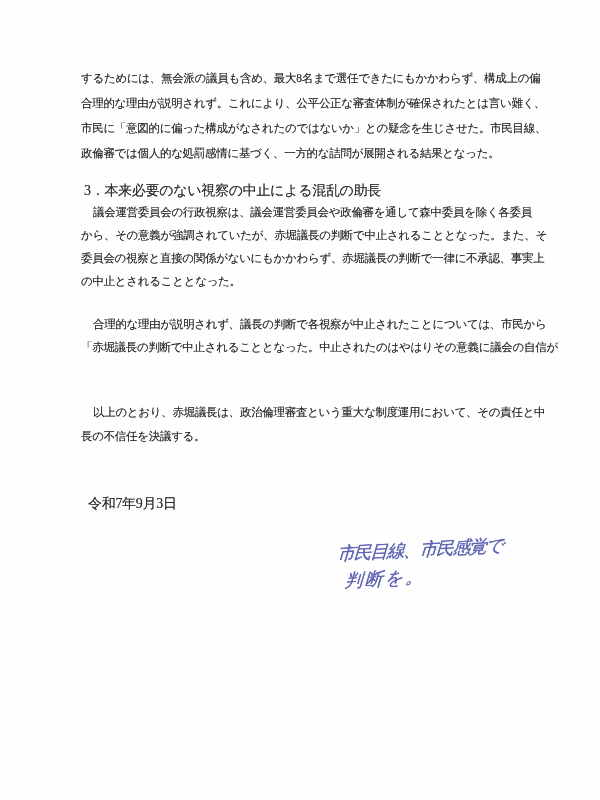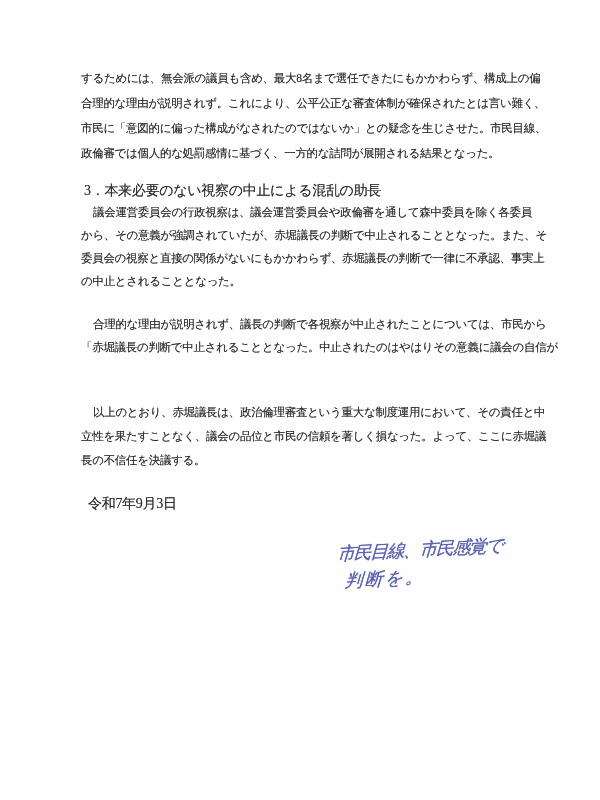--- a/index.html
+++ b/index.html
@@ -93,21 +93,20 @@
       <div class="line">の中止とされることとなった。</div>
     </div>
 
   <div class="block lh23 indent para-doubt">
       <div class="line">合理的な理由が説明されず、議長の判断で各視察が中止されたことについては、市民から</div>
       <div class="line">「赤堀議長の判断で中止されることとなった。中止されたのはやはりその意義に議会の自信が</div>
     </div>
 
   <div class="block lh24 indent para-conclusion">
       <div class="line">以上のとおり、赤堀議長は、政治倫理審査という重大な制度運用において、その責任と中</div>
-      <div class="line">立性を果たすことなく、議会の品位と市民の信頼を著しく損なった。よって、ここに赤堀議</div>
       <div class="line">長の不信任を決議する。</div>
     </div>
 
   <div class="date-line">令和7年9月3日</div>
 
   <div class="handwriting" style="color: rgb(81, 87, 171);">
     <div class="hw-line1">市民目線、市民感覚で</div>
     <div class="hw-line2">判断を。</div>
   </div>
 

